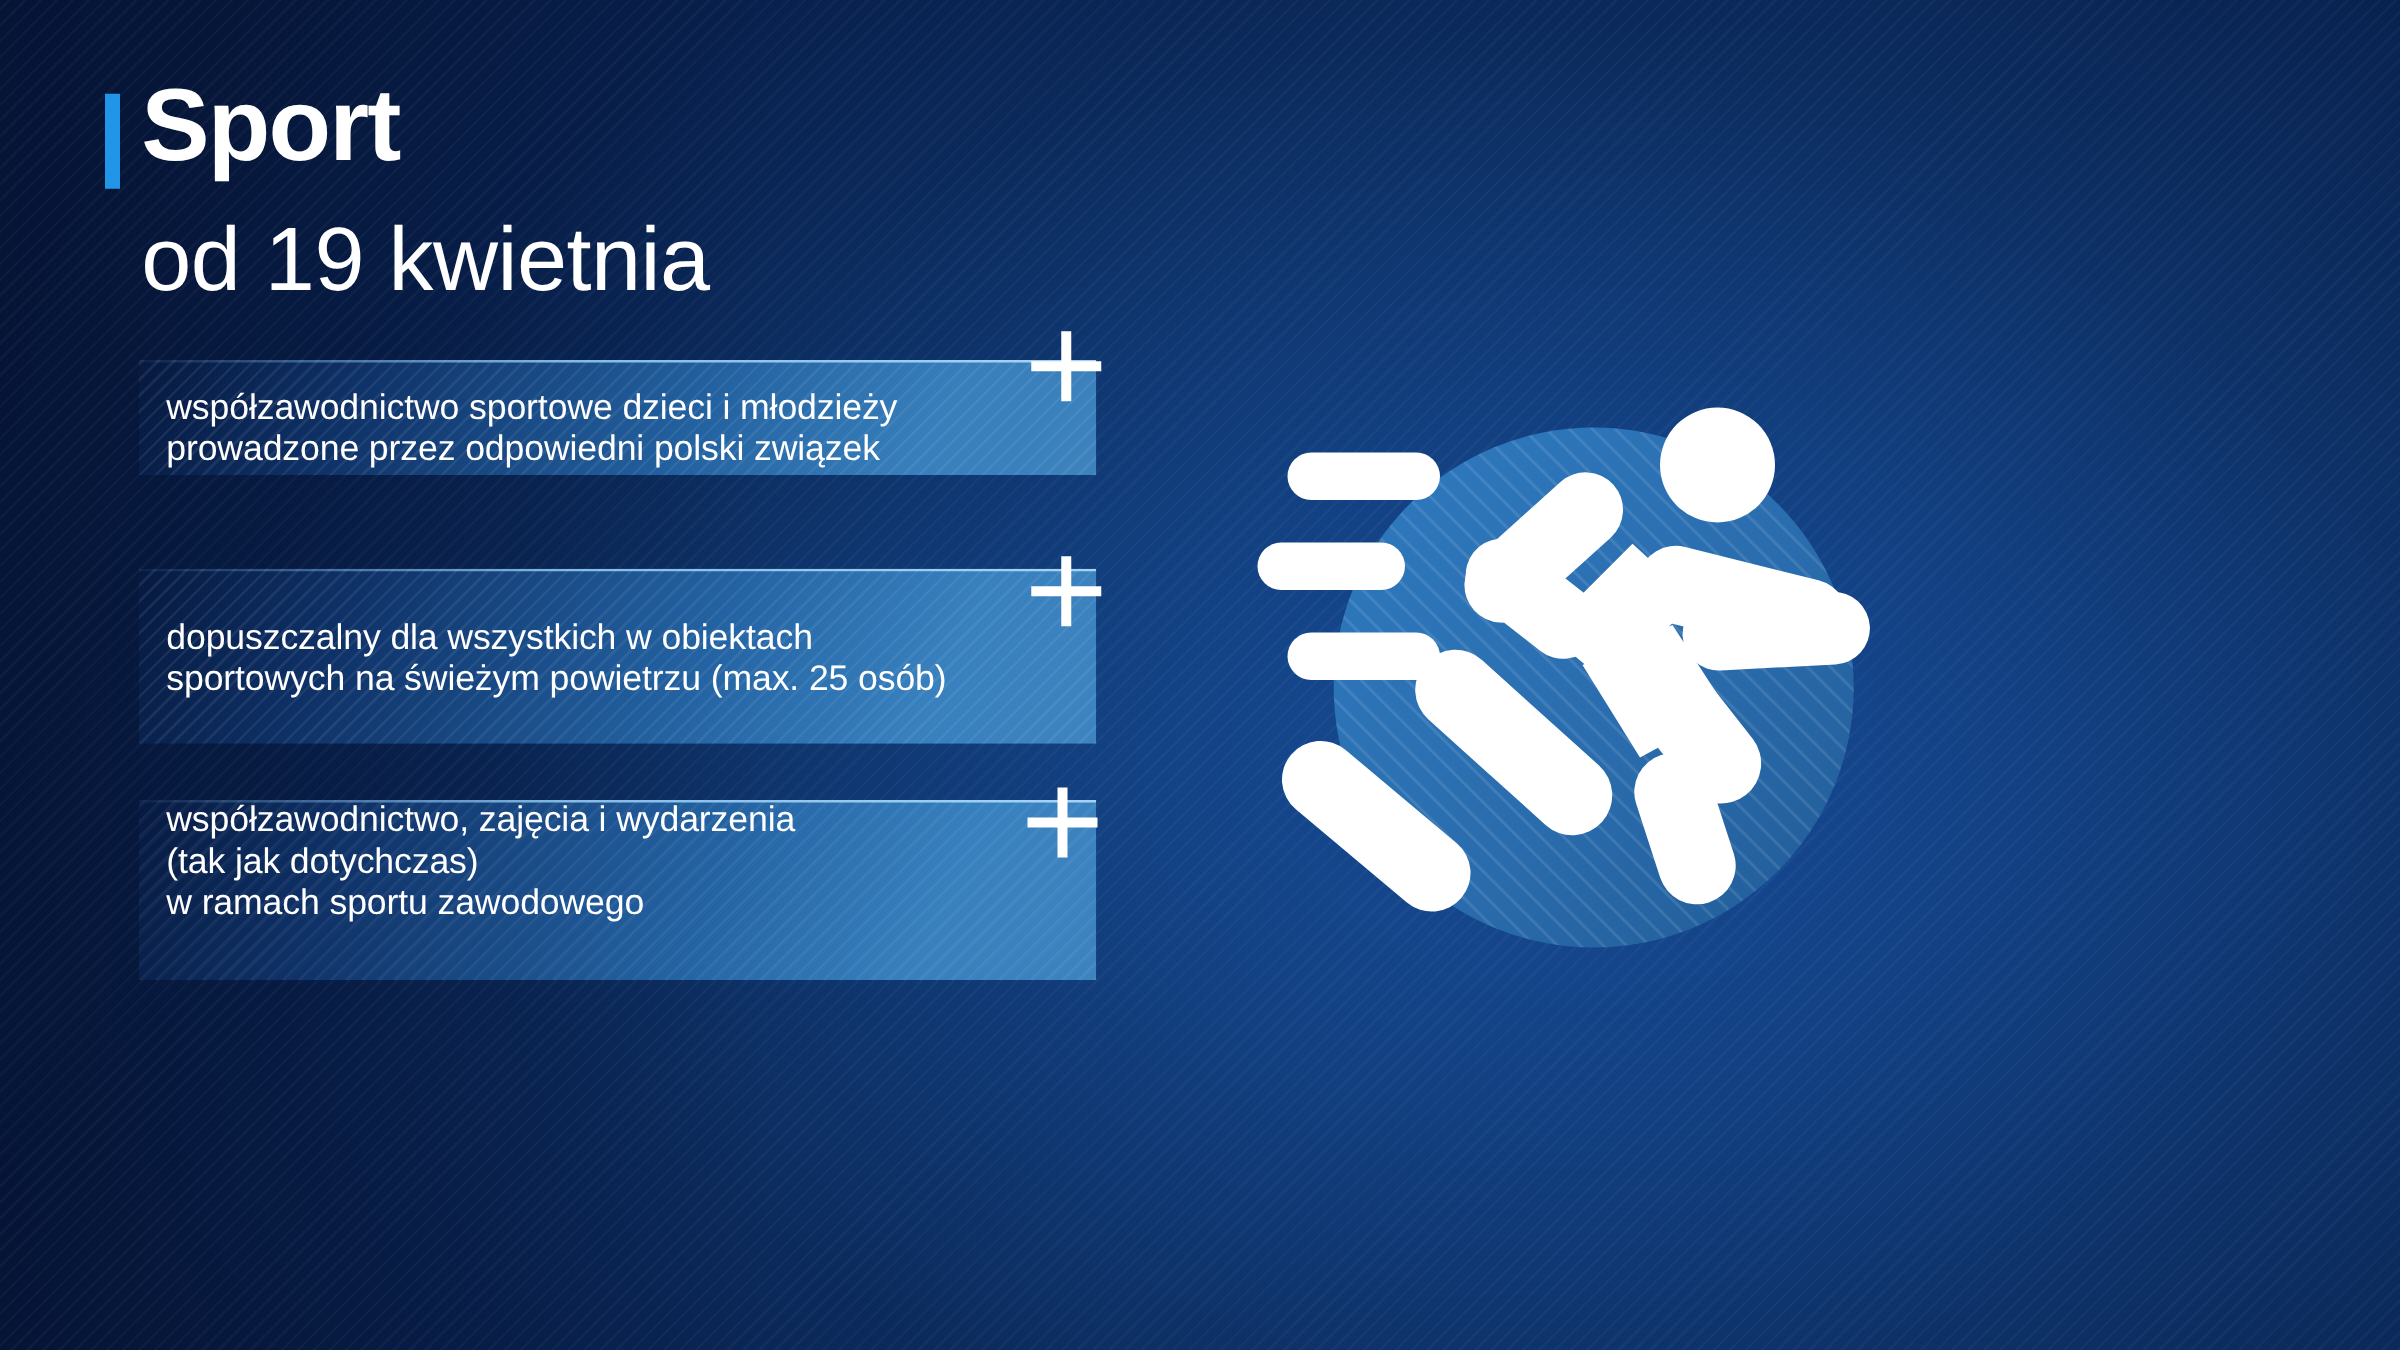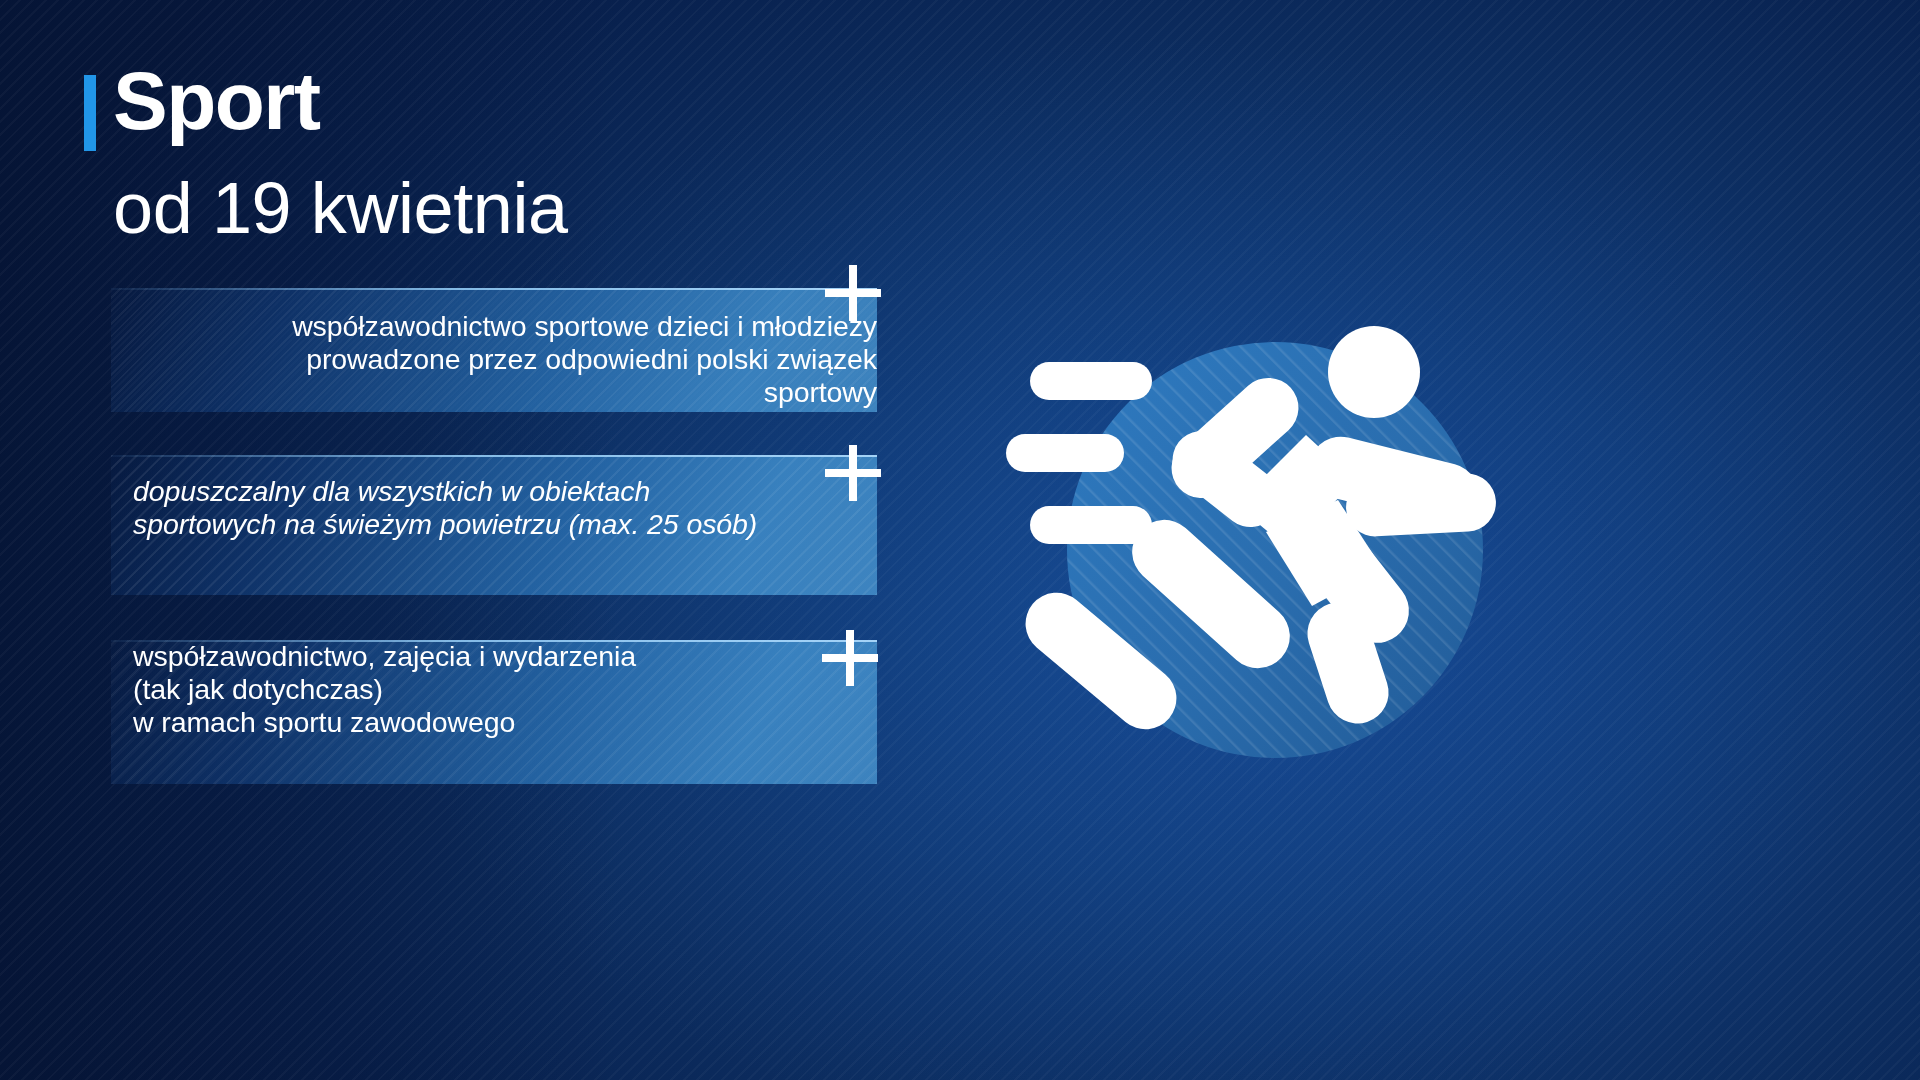--- a/index.html
+++ b/index.html
@@ -83,24 +83,24 @@
       rgba(255,255,255,0.0) 9px);
   }
   .panel .ptext {
     position:relative;
     color:#ffffff; font-size:28.5px; font-weight:400;
     line-height:33px; letter-spacing:-0.1px;
     padding-left:22px;
   }
   .panel .ptext div { white-space:nowrap; }
 
-  #panel1 { top:288px; height:124px;text-align:right; }
+  #panel1 { top:288px; height:92px; }
   #panel1 .ptext { padding-top:22px; }
   #panel2 { top:455px; height:140px; }
-  #panel2 .ptext { padding-top:20px;font-style:italic; }
+  #panel2 .ptext { padding-top:39px; }
   #panel3 { top:640px; height:144px; }
   #panel3 .ptext { }
 
   
   .plus {
     position:absolute; width:56px; height:56px;
   }
   .plus .h, .plus .v { position:absolute; background:#ffffff; }
   .plus .h { left:0; top:24px; width:56px; height:8px; }
   .plus .v { top:0; left:24px; width:8px; height:56px; }

